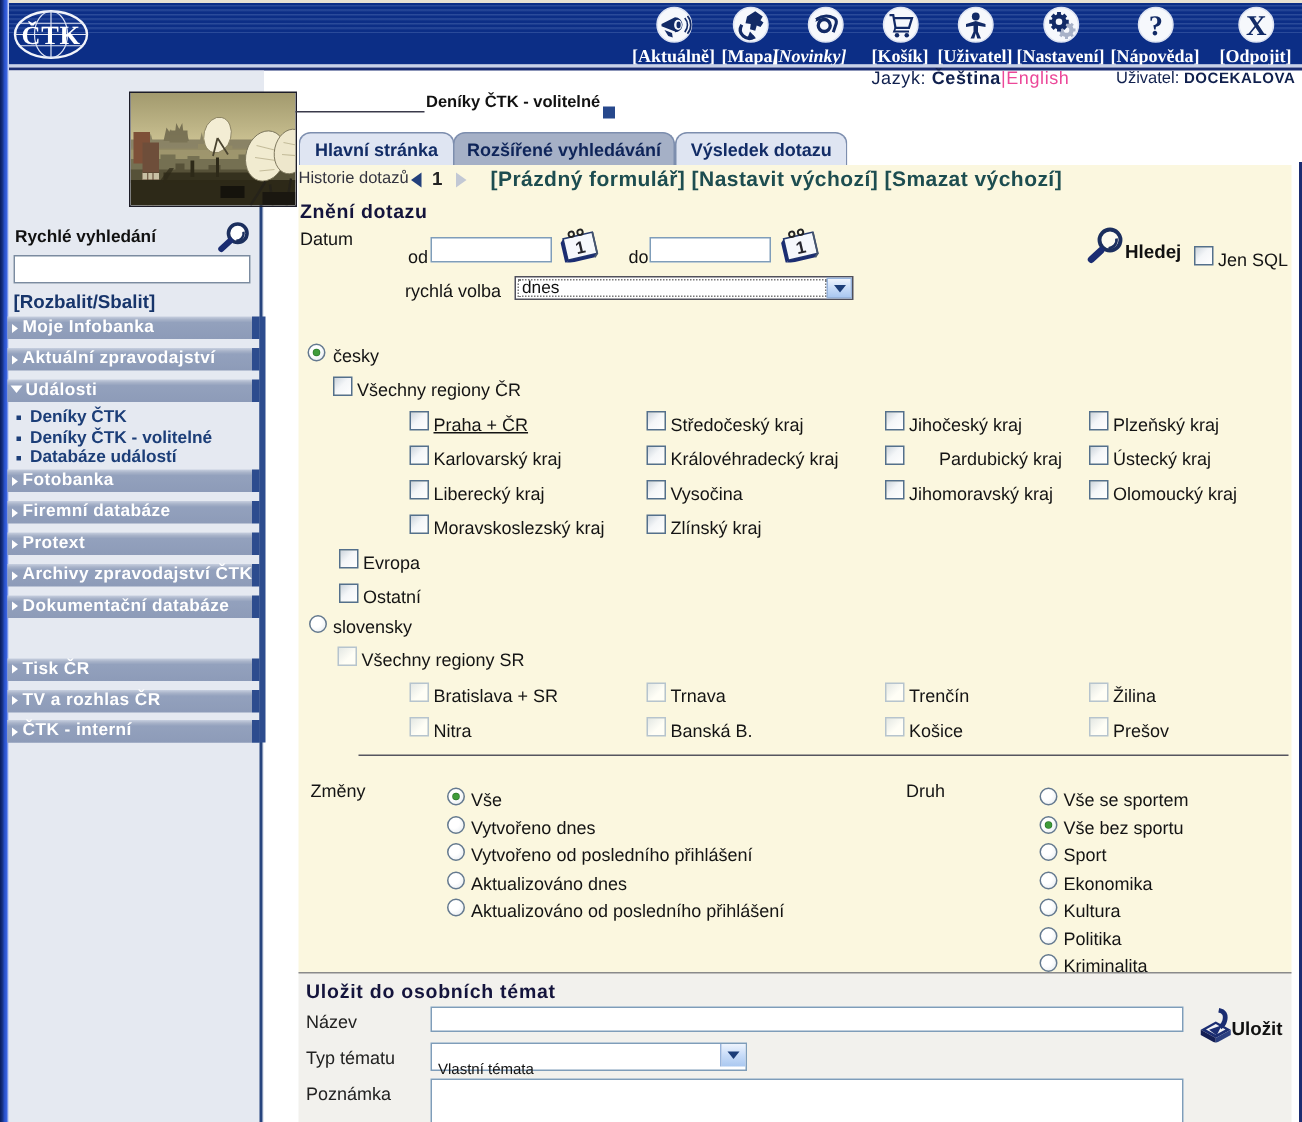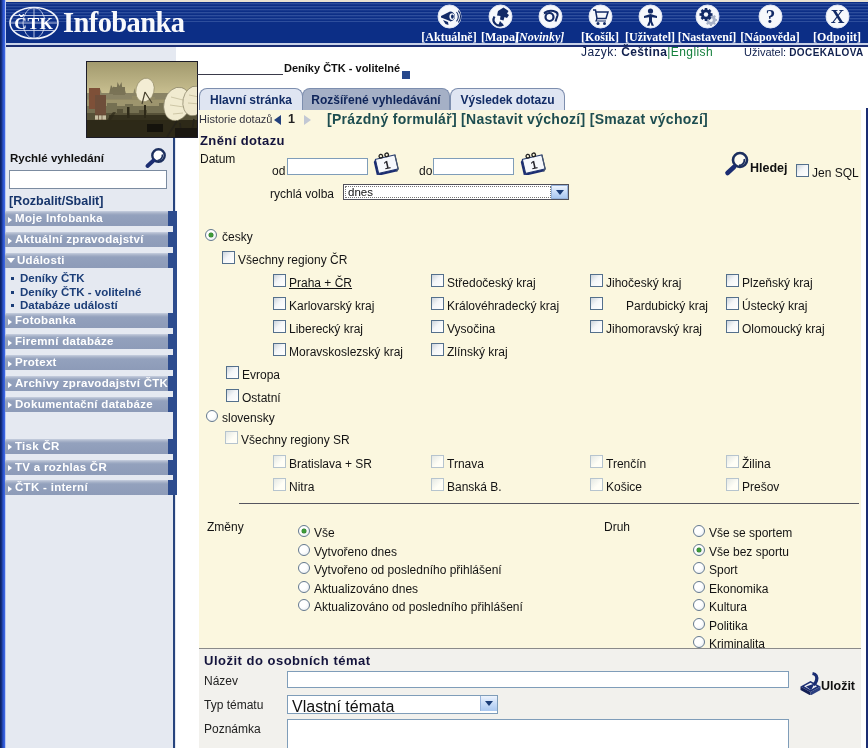--- a/index.html
+++ b/index.html
@@ -32,21 +32,20 @@
  repeating-linear-gradient(to bottom,#0c2e86 0,#0c2e86 1px,#2e4e9c 1.5px,#0c2e86 3px) ;background-size:100% 20px;background-repeat:no-repeat;background-color:#0c2e86;"></div>
 
 <div class="ab" style="left:0;top:0;width:6px;height:748px;background:linear-gradient(to right,#081d5e 0,#16307f 1.5px,#2850c8 3px,#3a63e0 4.5px,#b9c8f2 5.5px,#dde4f5 6px);"></div>
 
 <svg class="ab" style="left:8px;top:4px;" width="52" height="38" viewBox="0 0 52 38">
  <ellipse cx="26" cy="19" rx="24" ry="15.5" fill="none" stroke="#f2f4fa" stroke-width="1.6"></ellipse>
  <ellipse cx="26" cy="19" rx="11" ry="15.5" fill="none" stroke="#dfe5f5" stroke-width="0.8"></ellipse>
  <path d="M2,19 L50,19 M4,11.5 L48,11.5 M4,26.5 L48,26.5 M26,3.5 L26,34.5" stroke="#dfe5f5" stroke-width="0.8" fill="none"></path>
  <text x="26" y="25" font-family="Liberation Serif" font-size="17.5" font-weight="bold" fill="#ffffff" text-anchor="middle" letter-spacing="0.5">ČTK</text>
 </svg>
-<div class="ab" style="left:63px;top:7px;font-family:'Liberation Serif',serif;font-size:28.5px;letter-spacing:-0.6px;font-weight:bold;color:#f8f9fc;">Infobanka</div>
 
 <div id="icons">
 
 <svg class="ab" style="left:436.5px;top:3.5px;" width="25" height="25" viewBox="0 0 25 25">
  <circle cx="12.5" cy="12.5" r="11.5" fill="#f6f8fc" stroke="#dde3f2" stroke-width="1"></circle>
  <path d="M4,12 l9,-4.5 v9.5 l-9,-3.5 z M13,7.5 a5,5 0 0 1 0,10 z" fill="#122a66"></path>
  <ellipse cx="15" cy="12.6" rx="2.6" ry="3.4" fill="#f6f8fc"></ellipse>
  <ellipse cx="15.4" cy="12.6" rx="1.4" ry="2.2" fill="#122a66"></ellipse>
  <path d="M19.5,8 a7,7 0 0 1 0,9.4 M21.3,6.7 a9,9 0 0 1 0,11.8" stroke="#122a66" stroke-width="1.1" fill="none"></path>
  <path d="M6,16 l5,2 l0.5,3 l-3,-1 z" fill="#122a66"></path>
@@ -119,21 +118,21 @@
 <svg class="ab" style="left:824.5px;top:3.5px;" width="25" height="25" viewBox="0 0 25 25">
  <circle cx="12.5" cy="12.5" r="11.5" fill="#f6f8fc" stroke="#dde3f2" stroke-width="1"></circle>
  <text x="12.5" y="19" text-anchor="middle" font-family="Liberation Serif" font-size="19" font-weight="bold" fill="#122a66">X</text>
 </svg>
 <div class="ab nav" style="left:802px;top:29.5px;width:70px;text-align:center;font-family:'Liberation Serif',serif;font-size:12px;font-weight:bold;">[Odpojit]</div>
 </div>
 
 <div class="ab" style="left:6px;top:43px;width:862px;height:1.5px;background:#c9d2e8;"></div>
 <div class="ab" style="left:6px;top:44.5px;width:862px;height:2px;background:#1b2d72;"></div>
 
-<div class="ab" style="left:581px;top:45px;font-size:12px;letter-spacing:0.4px;color:#10204e;">Jazyk: <b>Čeština</b><span style="color:#15803d">|English</span></div>
+<div class="ab" style="left:581px;top:45px;font-size:12px;letter-spacing:0.4px;color:#10204e;">Jazyk: <b>Čeština</b><span style="color:#ec4899">|English</span></div>
     <div class="ab" style="left:744px;top:46px;font-size:11px;color:#10204e;">Uživatel: <b style="font-size:10px;letter-spacing:0.4px;">DOCEKALOVA</b></div>
 
 <div class="ab" style="left:6px;top:46.5px;width:170px;height:701.5px;background:#e5e9f1;"></div>
 
 <div class="ab" style="left:173px;top:136px;width:1.5px;height:612px;background:#27447e;"></div>
 
 <div class="ab" style="left:10px;top:152px;font-size:11.5px;font-weight:bold;color:#111;">Rychlé vyhledání</div>
 <svg class="ab" style="left:143px;top:147px;" width="24" height="22" viewBox="0 0 24 22">
  <circle cx="15.5" cy="8.5" r="6.2" fill="#fff" stroke="#1c2f5e" stroke-width="2.4"></circle>
  <path d="M14.5,13.5 a5,5 0 0 0 4.8,-6" fill="none" stroke="#1c2f5e" stroke-width="1.6"></path>
@@ -387,21 +386,21 @@
  <path d="M1.5,15.5 l10,-5.5 10,5.5 -10,5.5 z" fill="#1b2d72"></path>
  <path d="M1.5,15.5 v3.5 l10,5.5 v-3.5 z" fill="#141f55"></path>
  <path d="M21.5,15.5 v3.5 l-10,5.5 v-3.5 z" fill="#2b3f80"></path>
  <path d="M5,15.3 l6.5,-3.6 6.5,3.6 -6.5,3.6 z" fill="#f4f4f6"></path>
  <path d="M13.5,2.5 q5.5,1 4,7 q-0.7,2.8 -3.2,4.3" fill="none" stroke="#1b2d72" stroke-width="3.2"></path>
  <path d="M7,15.5 l8.5,-3 -3.4,6.8 z" fill="#1b2d72"></path>
 </svg>
 <div class="ab" style="left:821px;top:679px;font-size:12.5px;font-weight:bold;color:#111;">Uložit</div>
 <div class="lbl" style="left:204px;top:698px;color:#222;">Typ tématu</div>
 <div class="ab" style="left:287px;top:695px;width:209px;height:17px;background:#fff;border:1px solid #7f9db9;">
- <div style="position:absolute;left:4px;top:2px;font-size:16px;color:#111;">Vlastní témata</div>
+ <div style="position:absolute;left:4px;top:12px;font-size:10px;color:#111;">Vlastní témata</div>
  <div style="position:absolute;right:0;top:0;width:16px;height:15px;background:linear-gradient(to bottom,#eef4fd 0,#c8dcf8 50%,#aac8f0 100%);border-left:1px solid #98b4dc;">
   <div style="position:absolute;left:4px;top:5px;width:0;height:0;border-top:5px solid #1b3d78;border-left:4px solid transparent;border-right:4px solid transparent;"></div>
  </div>
 </div>
 <div class="lbl" style="left:204px;top:722px;color:#222;">Poznámka</div>
 <div class="inp" style="left:287px;top:719px;width:500px;height:40px;"></div>
 </div>
 
 </div>
 

